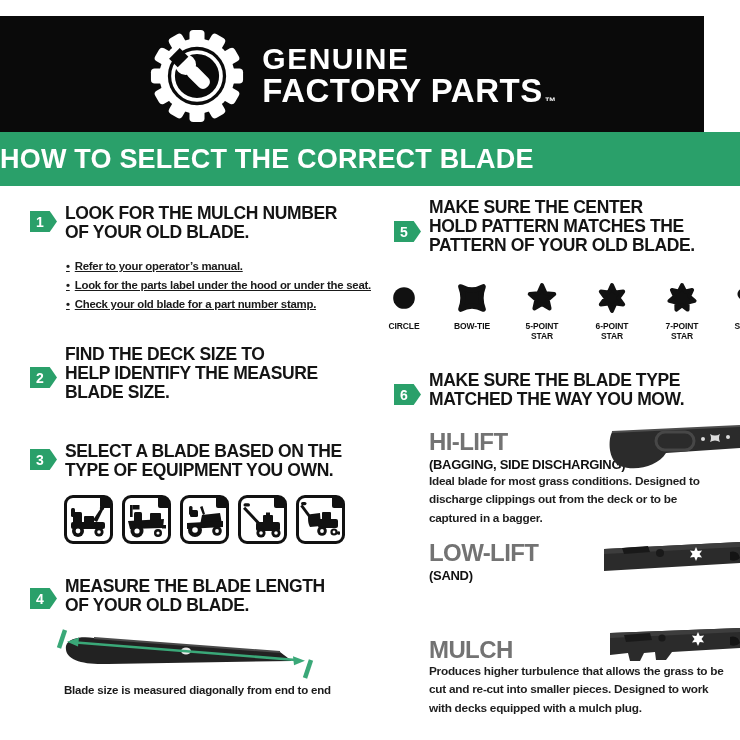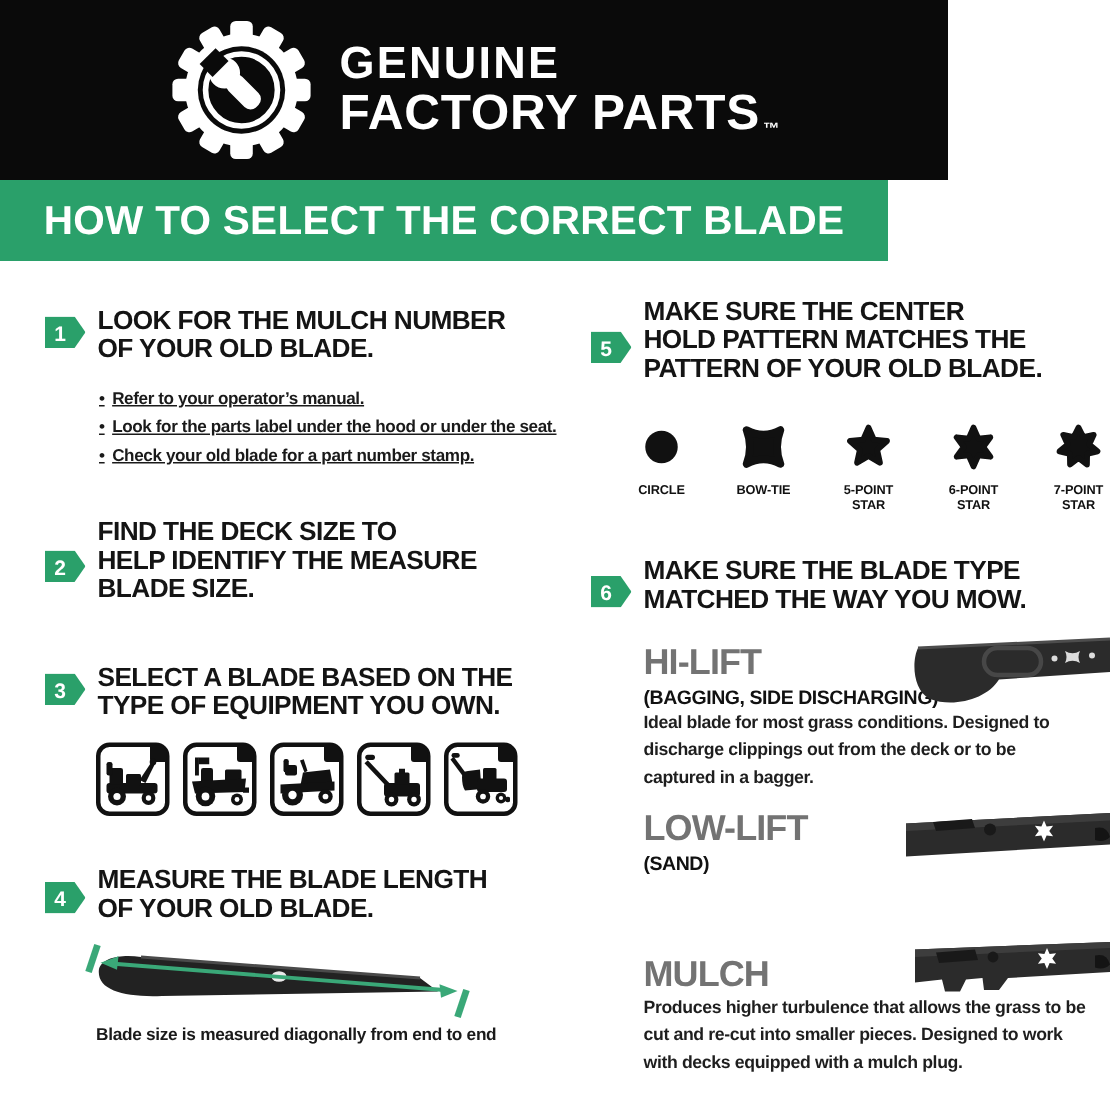--- a/index.html
+++ b/index.html
@@ -1,31 +1,31 @@
 <!DOCTYPE html>
 <html><head>
 <meta charset="utf-8">
 <style>
   html,body{margin:0;padding:0;background:#fff;}
   .poster{position:relative;width:740px;height:740px;background:#ffffff;overflow:hidden;
           font-family:"Liberation Sans",sans-serif;color:#151515;}
   .abs{position:absolute;}
 
   
-  .top-banner{position:absolute;left:0;top:0;width:632px;height:120px;background:#0a0a0a;
+  .top-banner{position:absolute;left:0;top:16px;width:704px;height:120px;background:#0a0a0a;
               display:flex;align-items:center;justify-content:center;gap:18px;}
   .logo-gear{width:94px;height:94px;flex:0 0 auto;}
   .brand{color:#fff;font-weight:bold;line-height:1.06;}
   .brand-l1{font-size:30px;letter-spacing:1.5px;}
   .brand-l2{font-size:33px;letter-spacing:0.5px;}
   .tm{font-size:11px;letter-spacing:0;vertical-align:baseline;position:relative;top:3px;left:2px;}
 
   
-  .green-banner{position:absolute;left:0;top:120px;width:592px;height:54px;background:#2aa06a;
-                display:flex;align-items:center;justify-content:center;}
+  .green-banner{position:absolute;left:0;top:132px;width:740px;height:54px;background:#2aa06a;
+                display:flex;align-items:center;justify-content:flex-start;}
   .green-banner .title{color:#fff;font-weight:bold;font-size:27px;letter-spacing:0.2px;}
 
   
   .badge{width:27px;height:21px;background:#2aa06a;color:#fff;font-weight:bold;font-size:14px;
          display:flex;align-items:center;justify-content:center;box-sizing:border-box;padding-right:7px;
          clip-path:polygon(0 0,73% 0,100% 50%,73% 100%,0 100%);}
   .h{font-weight:bold;font-size:17.5px;line-height:19px;letter-spacing:-0.4px;color:#141414;}
   .h span{display:block;}
   .bullets{list-style:none;margin:0;padding:0;font-size:11.4px;font-weight:bold;letter-spacing:-0.25px;
            line-height:18.8px;color:#1a1a1a;white-space:nowrap;}
@@ -34,21 +34,21 @@
 
   
   .equip-row{display:flex;gap:9px;}
   .equip{position:relative;width:49px;height:49px;border:3px solid #111;border-radius:9px;
          box-sizing:border-box;background:#fff;}
   .equip .fold{position:absolute;top:-1px;right:-1px;width:11px;height:11px;background:#111;
                border-radius:0 5px 0 2px;}
   .equip svg{position:absolute;left:1px;top:2px;}
 
   
-  .pattern-row{display:flex;justify-content:space-between;width:312px;gap:32px;}
+  .pattern-row{display:flex;justify-content:center;width:312px;gap:32px;}
   .pattern{width:50px;display:flex;flex-direction:column;align-items:center;}
   .pattern .shape{height:38px;display:flex;align-items:center;justify-content:center;}
   .pattern .plabel{margin-top:5px;font-size:8.5px;font-weight:bold;line-height:9.5px;
                    text-align:center;color:#111;letter-spacing:-0.1px;}
 
   
   .btitle{font-weight:bold;font-size:24px;letter-spacing:-0.6px;color:#737373;}
   .bsub{font-weight:bold;font-size:13px;letter-spacing:-0.3px;color:#111;}
   .bdesc{font-weight:bold;font-size:11.8px;letter-spacing:-0.25px;line-height:18.4px;color:#1e1e1e;}
 </style>

